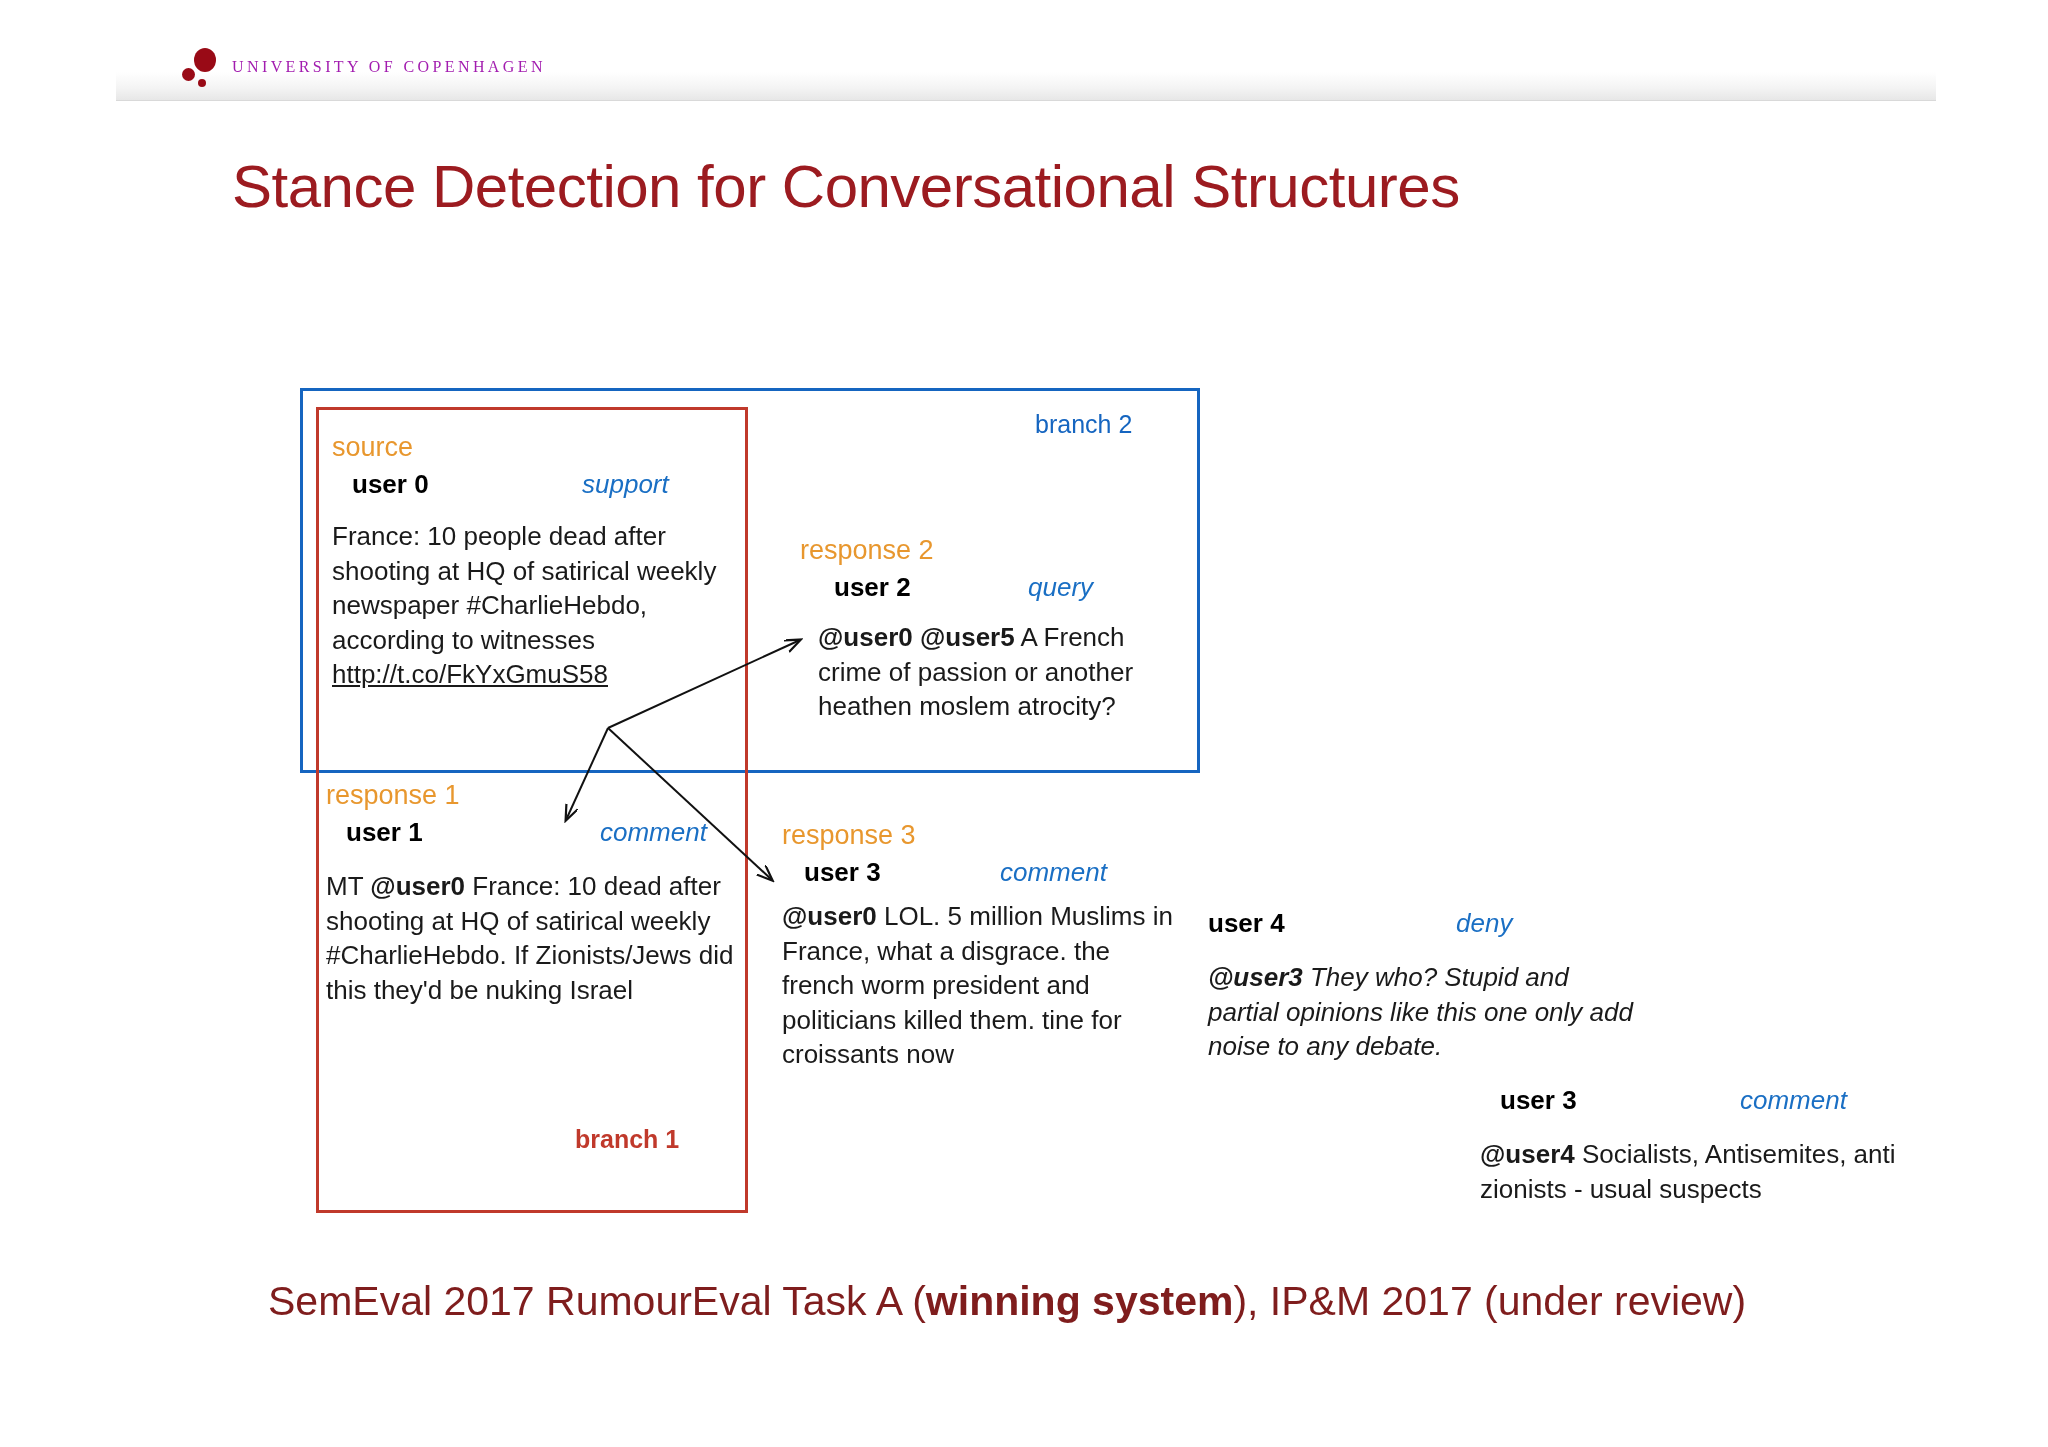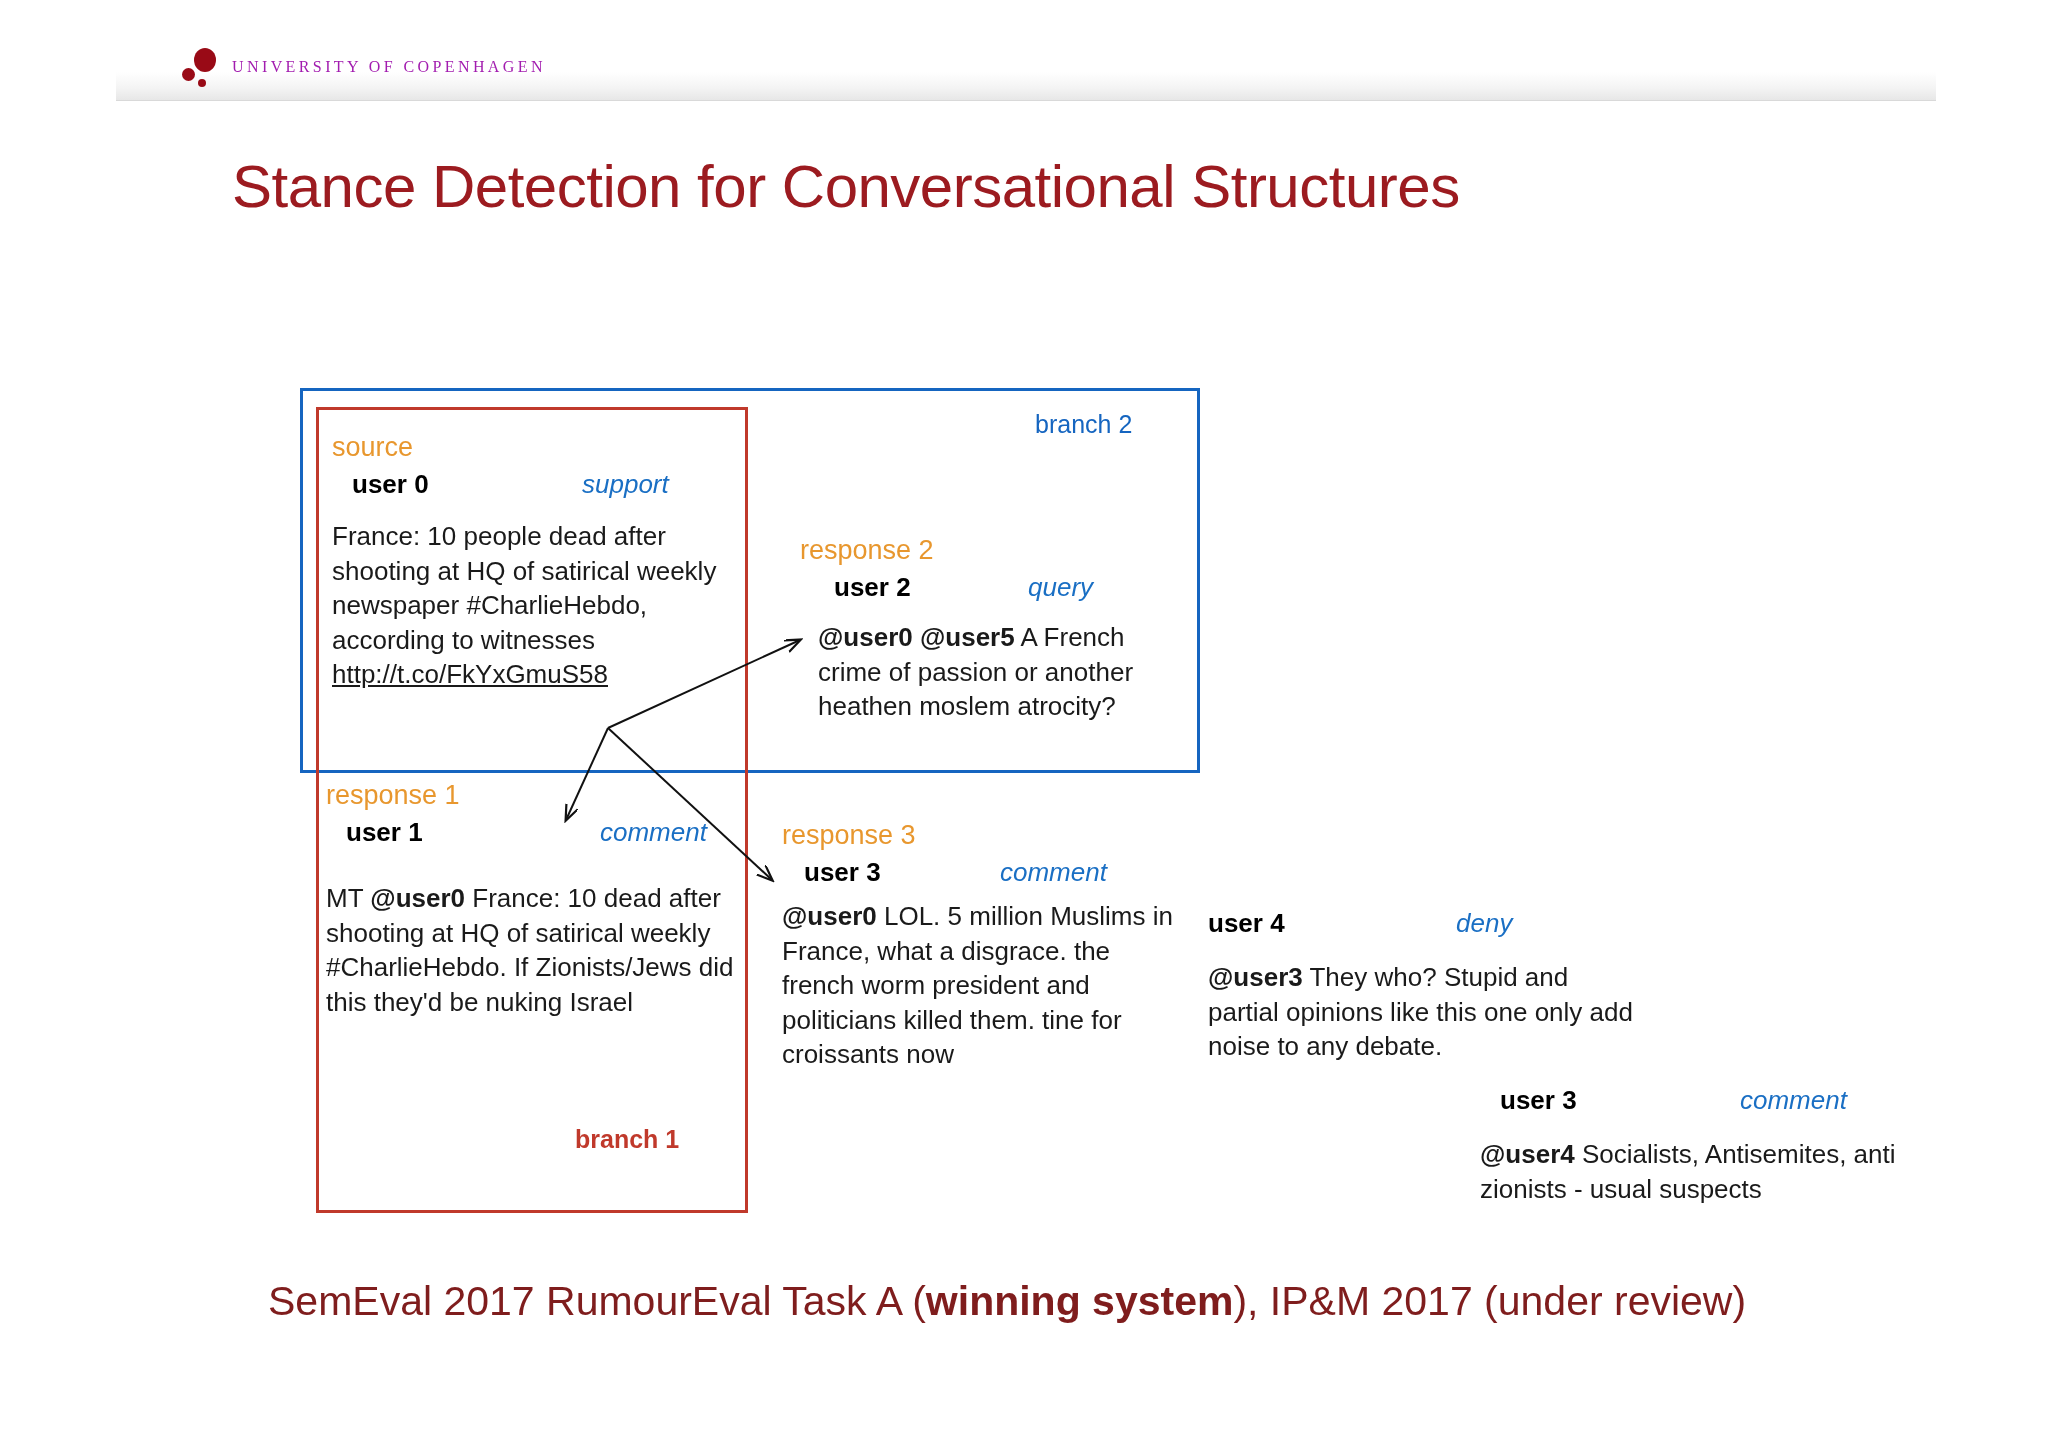--- a/index.html
+++ b/index.html
@@ -142,31 +142,31 @@
   #card-source .tweet-stance { left: 250px; }
   #card-source .tweet-body { margin-top: 12px; width: 390px; }
 
   #card-response2 { left: 800px; top: 535px; width: 400px; }
   #card-response2 .tweet-user { left: 34px; }
   #card-response2 .tweet-stance { left: 228px; }
   #card-response2 .tweet-body { margin-top: 10px; width: 365px; padding-left: 18px; }
 
   #card-response1 { left: 326px; top: 780px; width: 420px; }
   #card-response1 .tweet-stance { left: 274px; }
-  #card-response1 .tweet-body { margin-top: 26px; width: 420px; }
+  #card-response1 .tweet-body { margin-top: 14px; width: 420px; }
 
   #card-response3 { left: 782px; top: 820px; width: 400px; }
   #card-response3 .tweet-user { left: 22px; }
   #card-response3 .tweet-stance { left: 218px; }
   #card-response3 .tweet-body { margin-top: 4px; width: 400px; }
 
   #card-response4 { left: 1208px; top: 908px; width: 430px; }
   #card-response4 .tweet-user { left: 0px; }
   #card-response4 .tweet-stance { left: 248px; }
-  #card-response4 .tweet-body { margin-top: 14px; width: 430px; }
+  #card-response4 .tweet-body { margin-top: 14px; width: 430px; font-style: italic; }
 
   #card-response5 { left: 1470px; top: 1085px; width: 430px; }
   #card-response5 .tweet-user { left: 30px; }
   #card-response5 .tweet-stance { left: 270px; }
   #card-response5 .tweet-body { margin-top: 14px; width: 430px; padding-left: 10px; }
 
   
   #arrow-layer {
     position: absolute;
     left: 0; top: 0;

